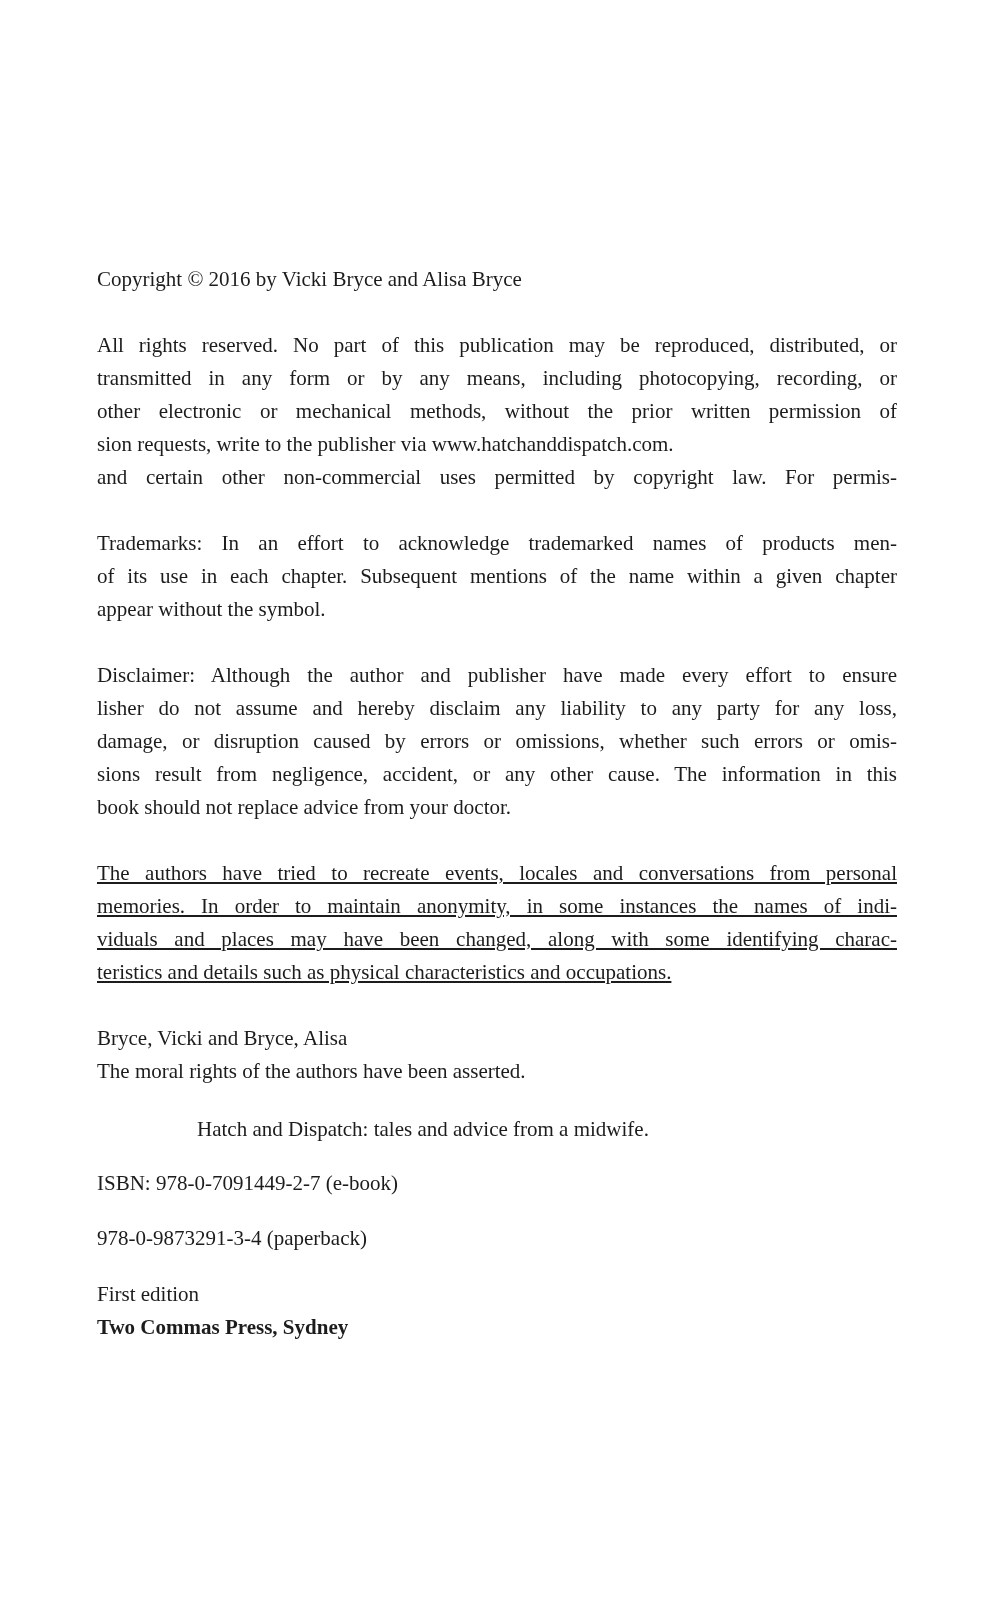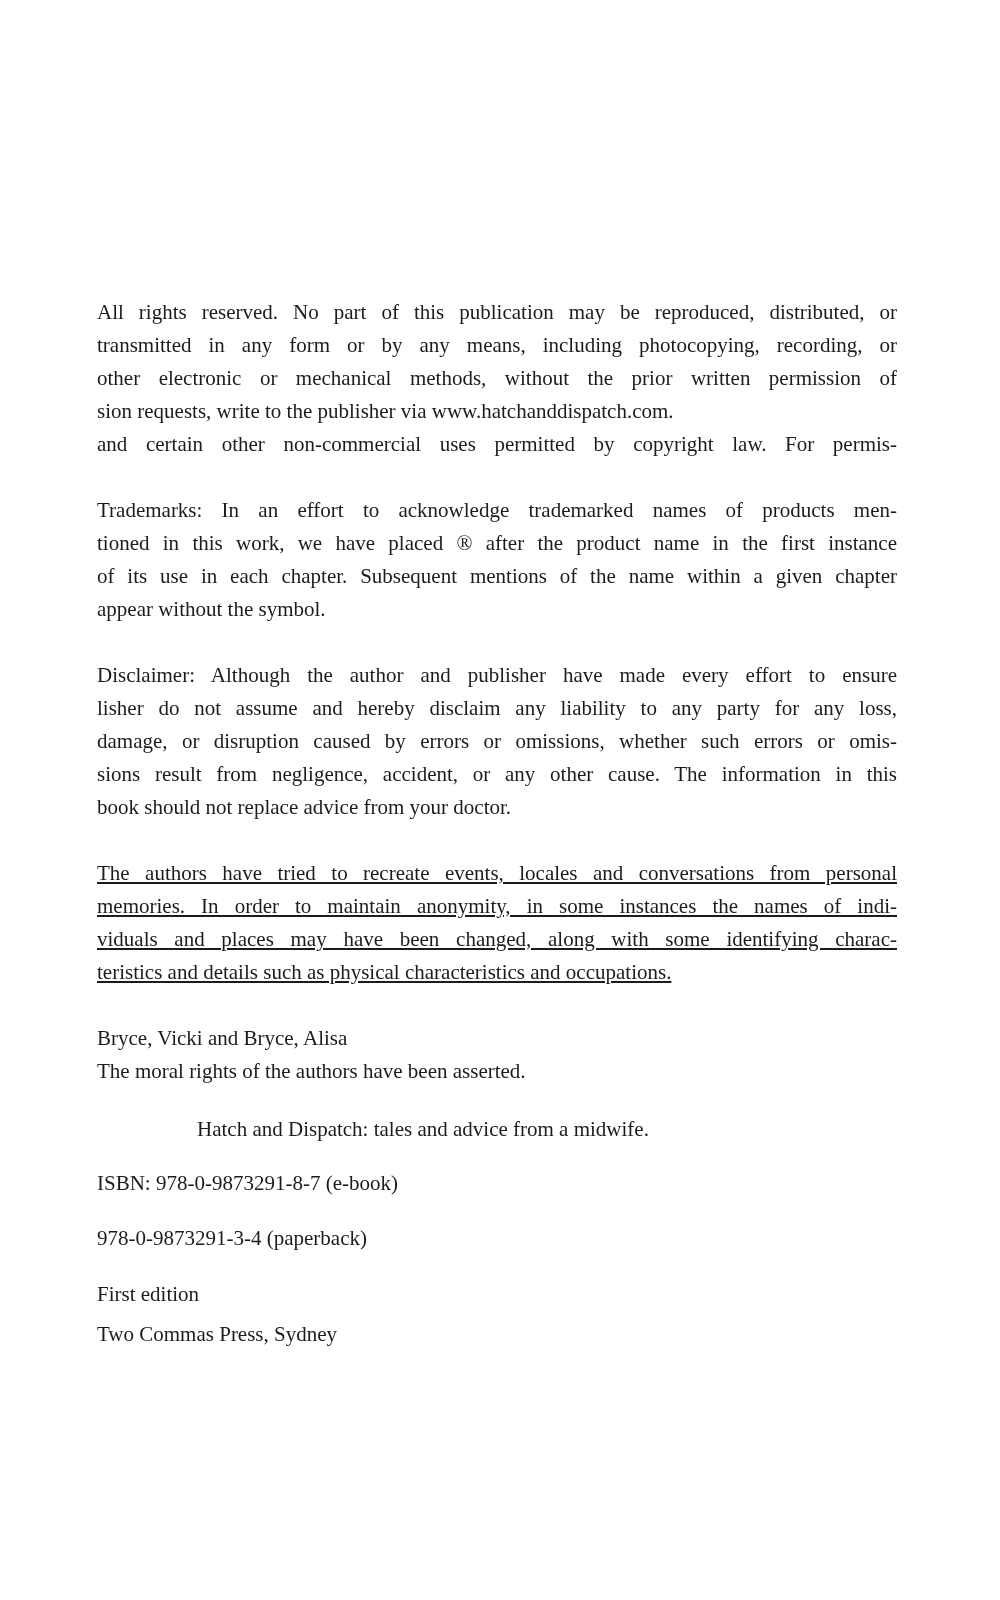--- a/index.html
+++ b/index.html
@@ -32,30 +32,32 @@
   .line.just {
     text-align: justify;
     text-align-last: justify;
   }
 </style>
 </head>
 <body>
 
 <div class="page">
   <div>
+      <div class="block" style="margin-top: 0px;">
+        <div class="line">Copyright © 2016 by Vicki Bryce and Alisa Bryce</div>
+      </div>
       <div class="block" style="margin-top: 33px;">
         <div class="line just">All rights reserved. No part of this publication may be reproduced, distributed, or</div>
         <div class="line just">transmitted in any form or by any means, including photocopying, recording, or</div>
         <div class="line just">other electronic or mechanical methods, without the prior written permission of</div>
         <div class="line">sion requests, write to the publisher via www.hatchanddispatch.com.</div>
         <div class="line just">and certain other non-commercial uses permitted by copyright law. For permis-</div>
       </div>
       <div class="block" style="margin-top: 33px;">
         <div class="line just">Trademarks: In an effort to acknowledge trademarked names of products men-</div>
-        <div class="line just">tioned in this work, we have placed ® after the product name in the first instance</div>
         <div class="line just">of its use in each chapter. Subsequent mentions of the name within a given chapter</div>
         <div class="line">appear without the symbol.</div>
       </div>
       <div class="block" style="margin-top: 33px;">
         <div class="line just">Disclaimer: Although the author and publisher have made every effort to ensure</div>
         <div class="line just">lisher do not assume and hereby disclaim any liability to any party for any loss,</div>
         <div class="line just">damage, or disruption caused by errors or omissions, whether such errors or omis-</div>
         <div class="line just">sions result from negligence, accident, or any other cause. The information in this</div>
         <div class="line">book should not replace advice from your doctor.</div>
       </div>
@@ -68,25 +70,25 @@
       <div class="block" style="margin-top: 33px;">
         <div class="line">Bryce, Vicki and Bryce, Alisa</div>
       </div>
       <div class="block" style="margin-top: 0px;">
         <div class="line">The moral rights of the authors have been asserted.</div>
       </div>
       <div class="block" style="margin-top: 25px; padding-left: 100px;">
         <div class="line">Hatch and Dispatch: tales and advice from a midwife.</div>
       </div>
       <div class="block" style="margin-top: 21px;">
-        <div class="line">ISBN: 978-0-9873291-8-7 (e-book)</div>
+        <div class="line">ISBN: 978-0-7091449-2-7 (e-book)</div>
       </div>
       <div class="block" style="margin-top: 22px;">
         <div class="line">978-0-9873291-3-4 (paperback)</div>
       </div>
       <div class="block" style="margin-top: 23px;">
         <div class="line">First edition</div>
       </div>
-      <div class="block" style="margin-top: 7px;">
+      <div class="block" style=" font-weight: bold;">
         <div class="line">Two Commas Press, Sydney</div>
       </div>
     </div>
 </div>
 
 </body></html>

